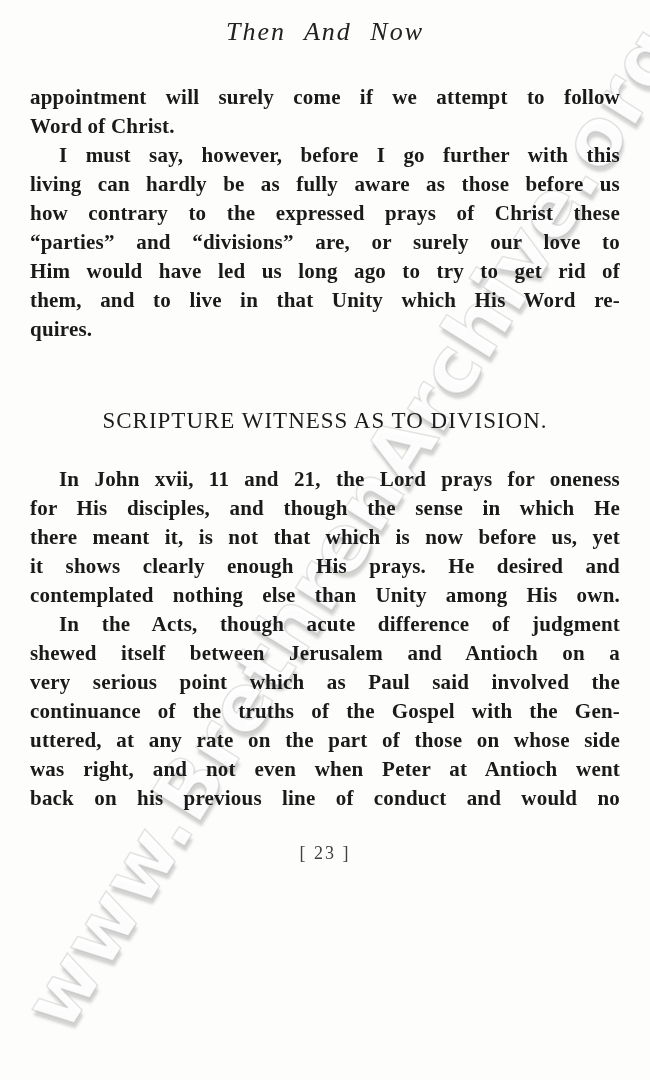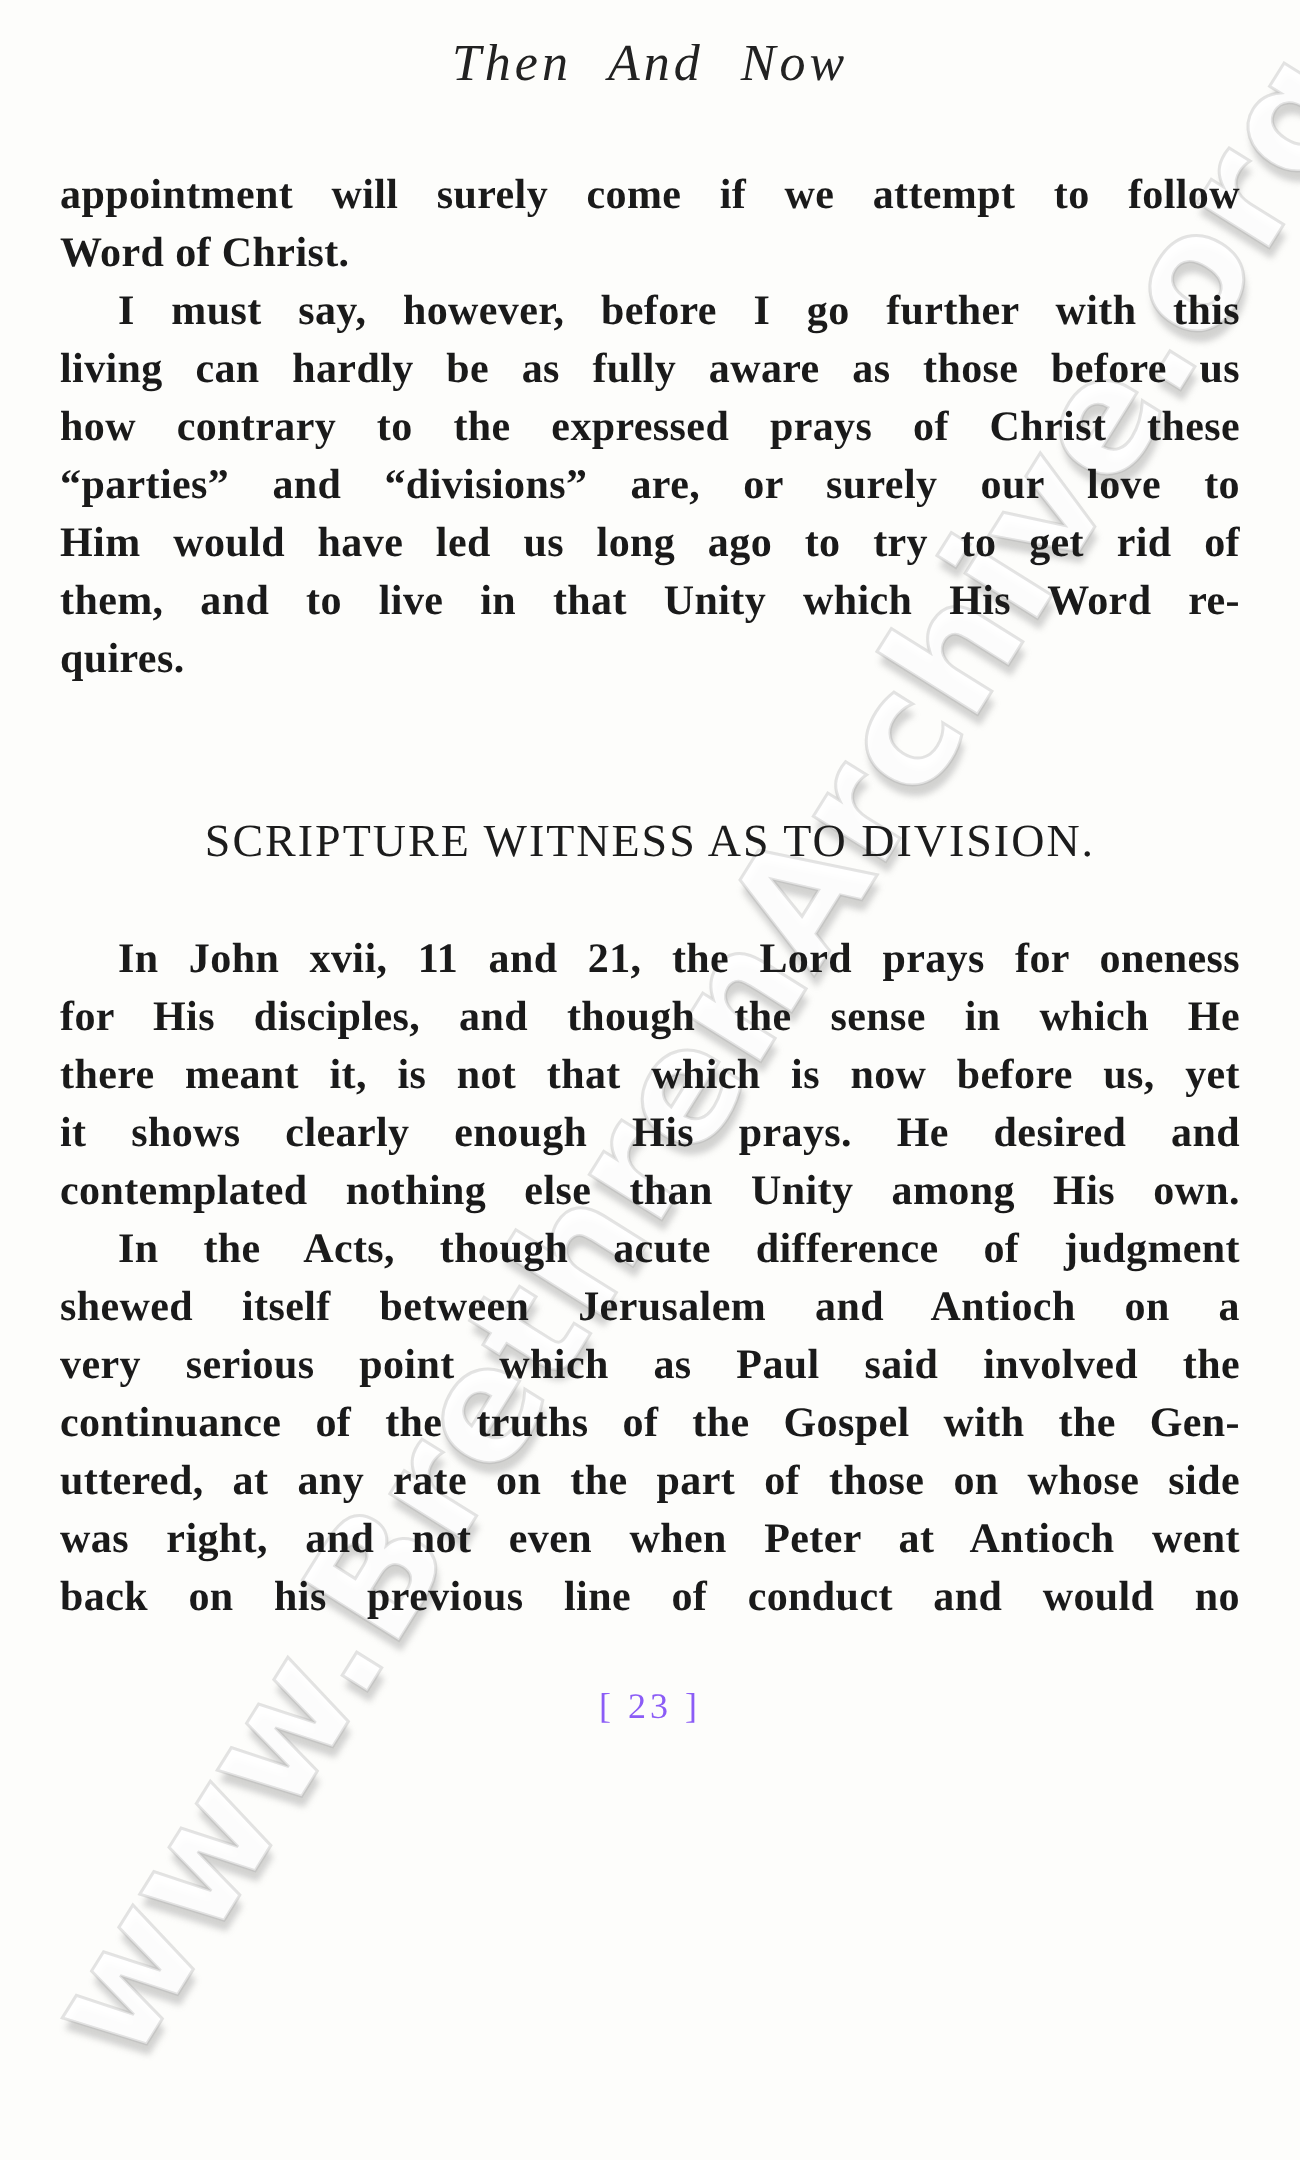--- a/index.html
+++ b/index.html
@@ -80,21 +80,21 @@
   }
   .para-after-heading {
     margin-top: 29px;
   }
   .page-number {
     margin-top: 28px;
     text-align: center;
     font-size: 18px;
     line-height: 24px;
     letter-spacing: 2px;
-    color: #8b5cf6;
+    color: #404040;
   }
 </style>
 </head>
 <body>
 
 <div class="page">
 
   <div class="watermark">www.BrethrenArchive.org</div>
 
   <div class="content">

